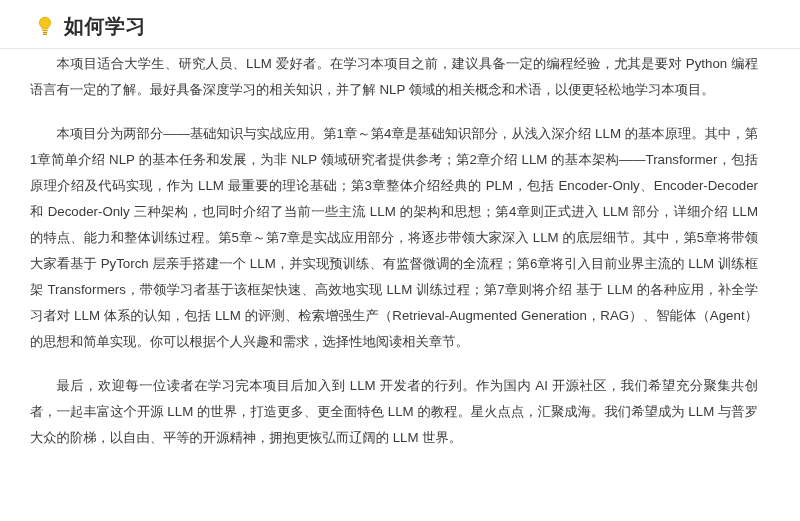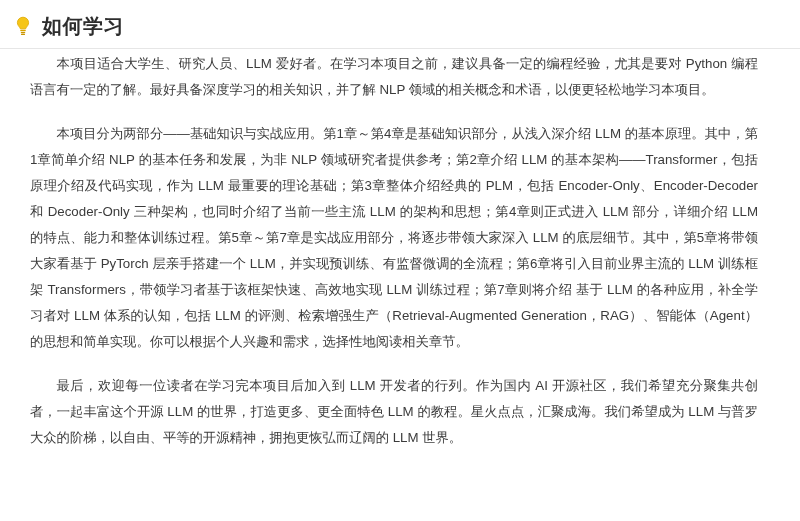--- a/index.html
+++ b/index.html
@@ -19,21 +19,21 @@
     width: 800px;
     height: 521px;
     background: #ffffff;
     box-sizing: border-box;
     padding: 0;
   }
   .heading-row {
     display: flex;
     align-items: center;
     gap: 8px;
-    padding: 14px 0 10px 12px;
+    padding: 14px 0 10px 34px;
   }
   .bulb-icon {
     width: 22px;
     height: 22px;
     position: relative;
     flex: 0 0 auto;
     display: inline-block;
   }
   .bulb-icon svg {
     display: block;

